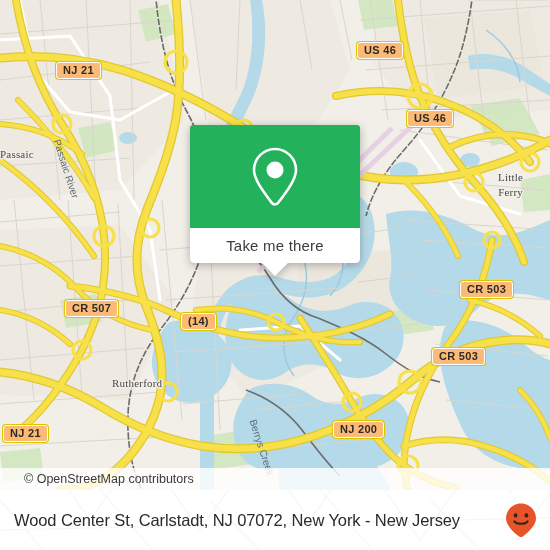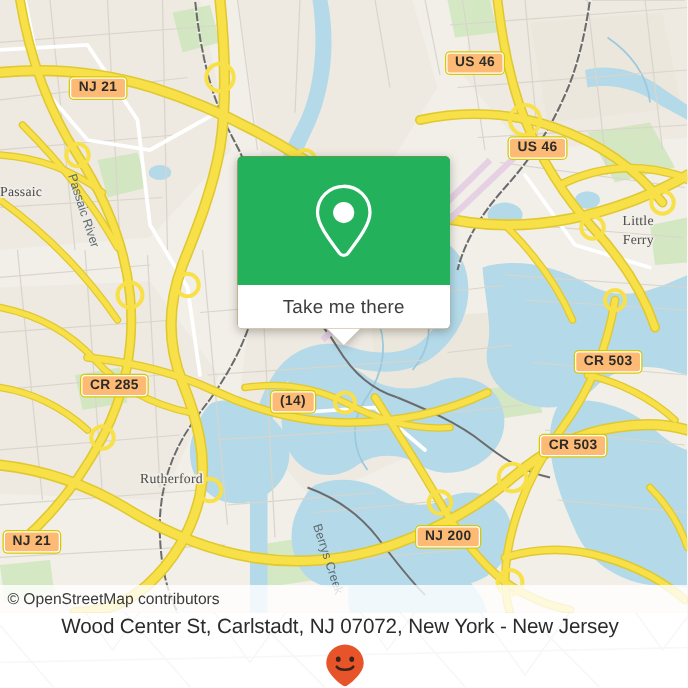--- a/index.html
+++ b/index.html
@@ -74,39 +74,39 @@
   #attribution {
     position: absolute;
     left: 0;
     bottom: 0;
     height: 22px;
     width: 100%;
     background: rgba(255,255,255,0.80);
     display: flex;
     align-items: center;
     box-sizing: border-box;
-    padding-left: 6px;
+    padding-left: 24px;
     font-family: "Liberation Sans", sans-serif;
     font-size: 12.5px;
     color: #3a3a3a;
     text-align: center;
   }
 
   
   #popup {
     position: absolute;
     left: 190px;
     top: 125px;
     width: 170px;
     filter: drop-shadow(0 2px 4px rgba(0,0,0,0.28));
   }
   #popup-body {
     border-radius: 4px;
     overflow: hidden;
-    background: #a16207;
+    background: #ef4444;
   }
   #popup-head {
     height: 103px;
     background: #23b25b;
     display: flex;
     align-items: center;
     justify-content: center;
   }
   #popup-foot {
     height: 35px;
@@ -147,21 +147,20 @@
     opacity: 0.07;
     pointer-events: none;
   }
   #footer-inner {
     position: relative;
     display: flex;
     align-items: center;
     height: 60px;
     box-sizing: border-box;
     padding: 0 12px 0 14px;
-    flex-direction: column;
   }
   #footer-address {
     flex: 1 1 auto;
     font-family: "Liberation Sans", sans-serif;
     font-size: 16.5px;
     color: #2b2b2b;
     line-height: 22px;
     letter-spacing: -0.1px;
     padding-right: 8px;
   }
@@ -438,22 +437,22 @@
       <div class="water-label" style="left:62px; top:138px; transform:rotate(72deg); transform-origin:0 0;">Passaic River</div>
       <div class="water-label" style="left:258px; top:418px; transform:rotate(72deg); transform-origin:0 0;">Berrys Creek</div>
     </div>
 
     <div>
       <div class="shield" style="left:56px;  top:62px;">NJ 21</div>
       <div class="shield" style="left:357px; top:42px;">US 46</div>
       <div class="shield" style="left:407px; top:110px;">US 46</div>
       <div class="shield" style="left:460px; top:281px;">CR 503</div>
       <div class="shield" style="left:432px; top:348px;">CR 503</div>
-      <div class="shield" style="left:65px;  top:300px;">CR 285</div>
-      <div class="shield" style="left:181px; top:313px;margin-left:36px;">(14)</div>
+      <div class="shield" style="left:65px;  top:300px;">CR 507</div>
+      <div class="shield" style="left:181px; top:313px;">(14)</div>
       <div class="shield" style="left:333px; top:421px;">NJ 200</div>
       <div class="shield" style="left:3px;   top:425px;">NJ 21</div>
     </div>
 
     <div id="popup">
       <div id="popup-body">
         <div id="popup-head">
           <svg width="50" height="62" viewBox="0 0 50 62" xmlns="http://www.w3.org/2000/svg">
             <path d="M25 3 C13.4 3 4 12.4 4 24 C4 33 12 44 21.6 56.6
                      C23.3 58.9 26.7 58.9 28.4 56.6 C38 44 46 33 46 24

